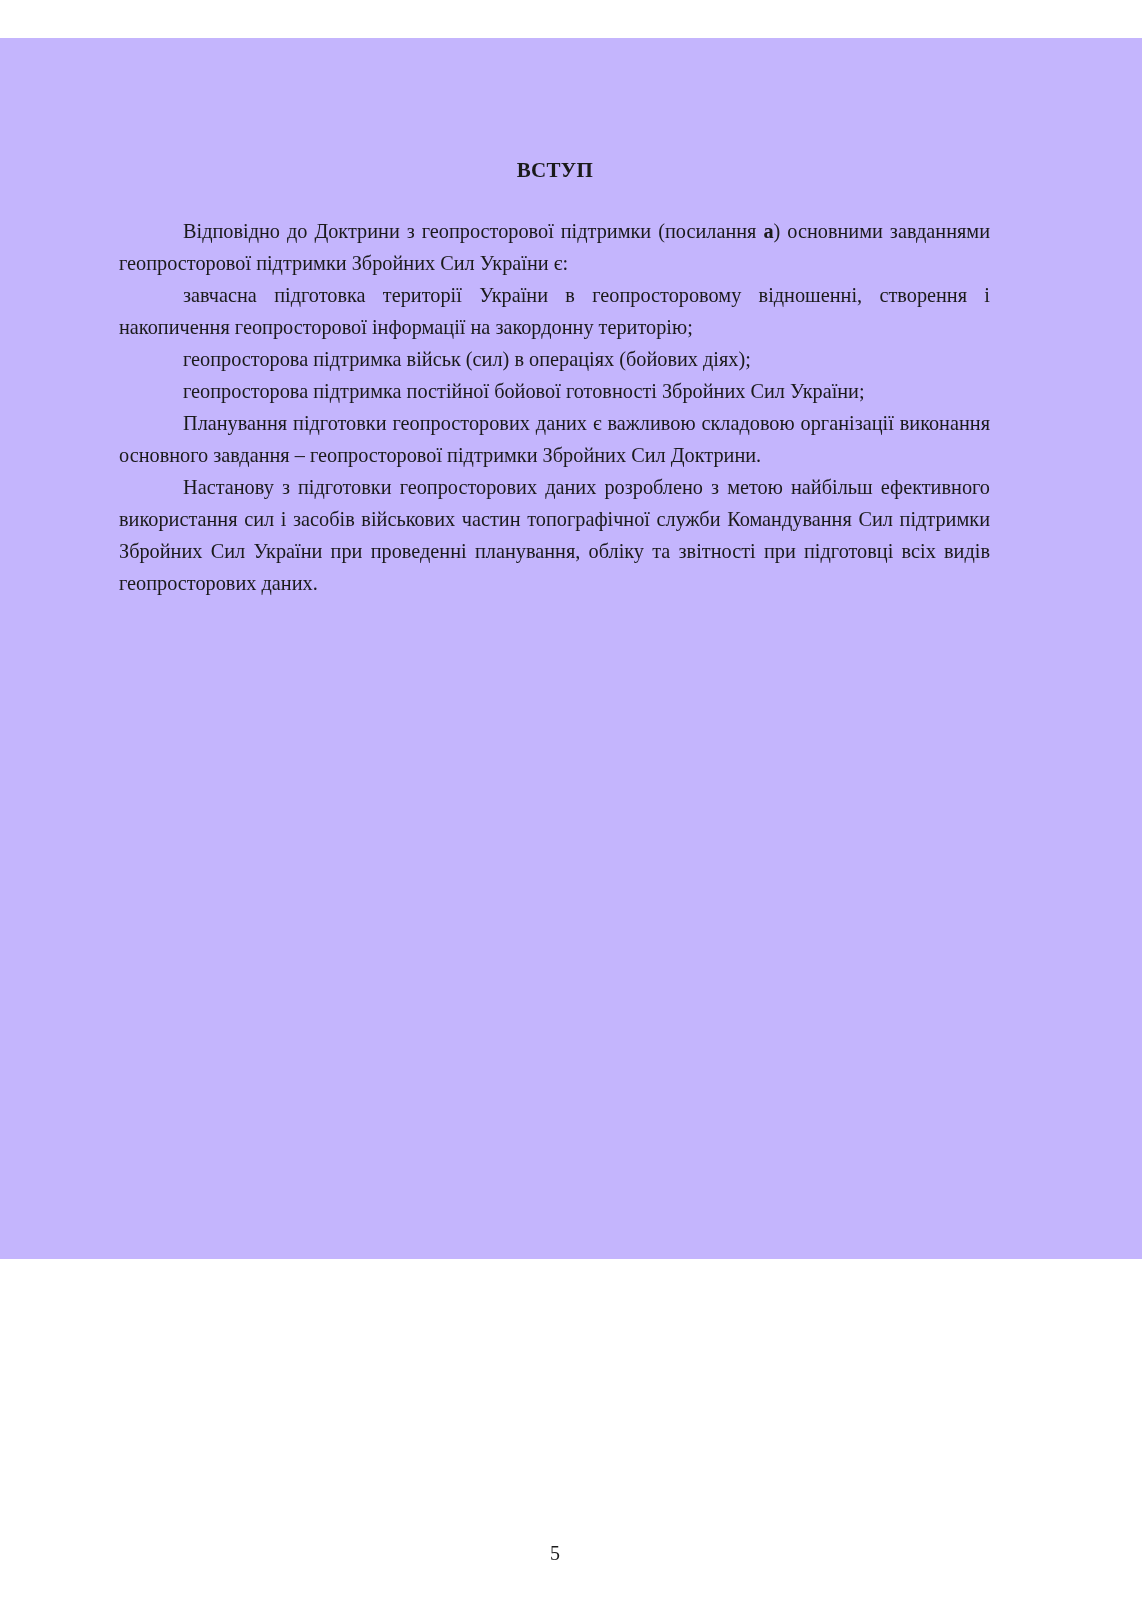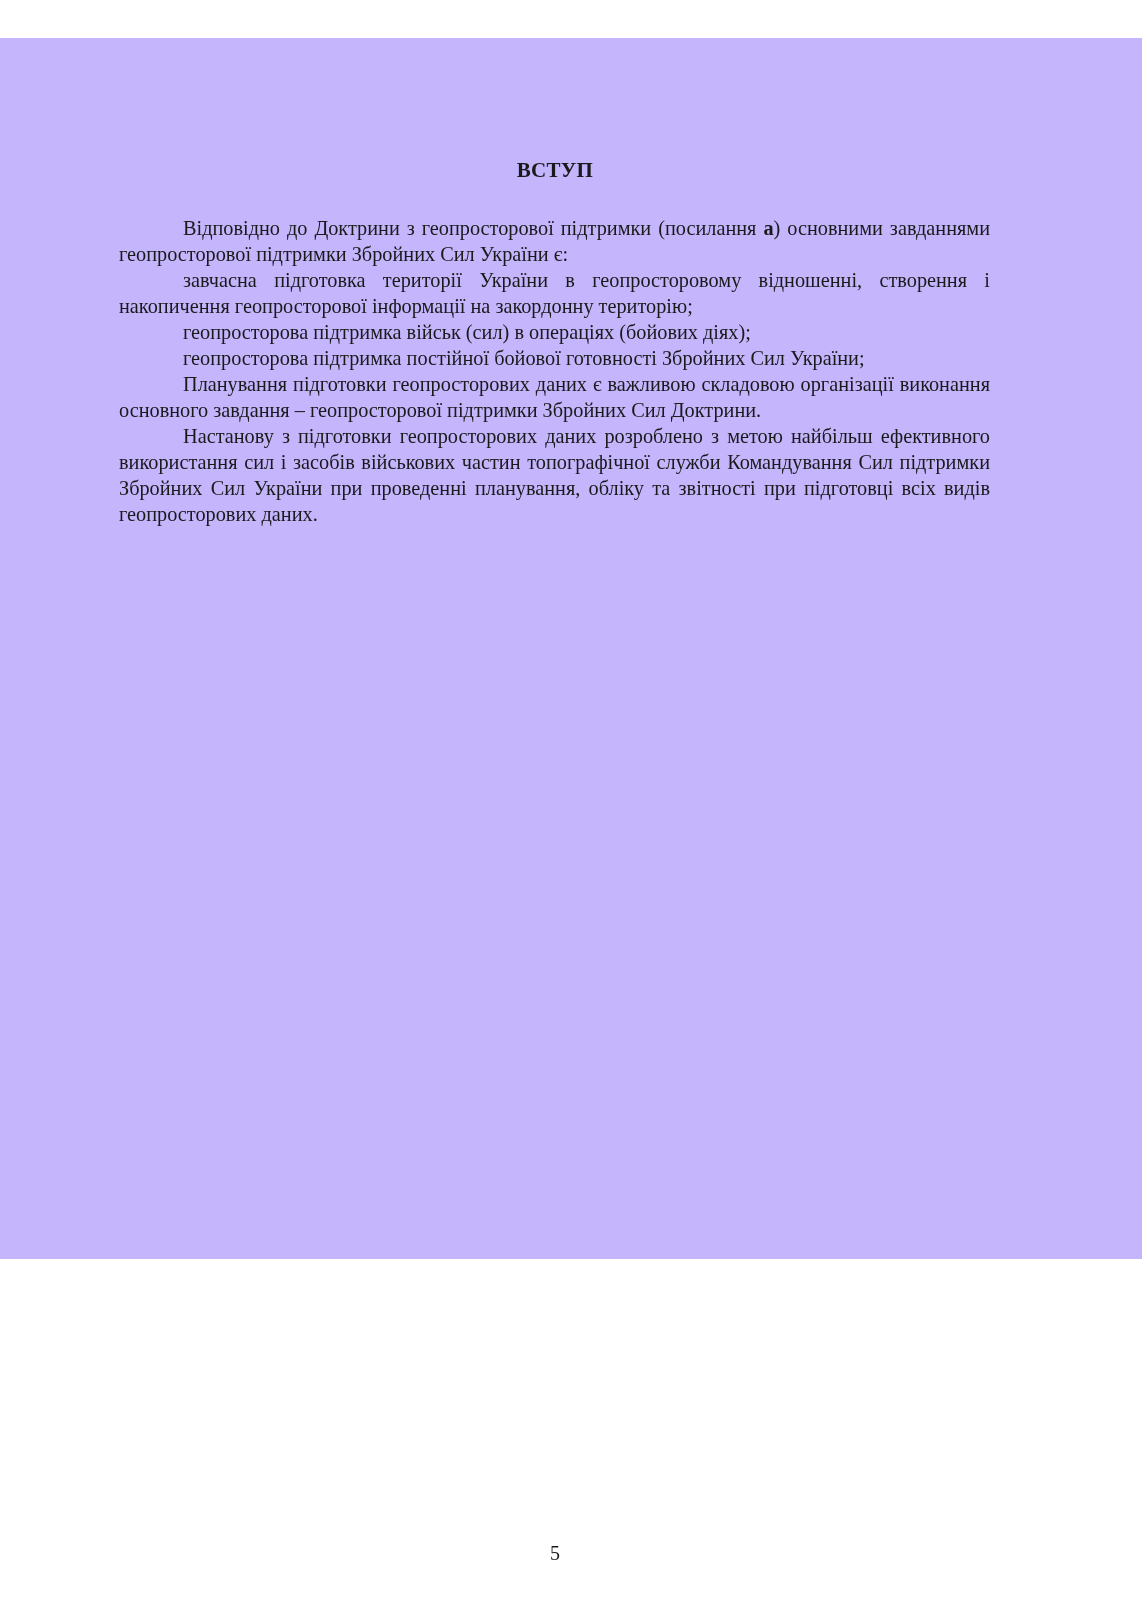--- a/index.html
+++ b/index.html
@@ -33,21 +33,21 @@
       font-size: 21px;
       letter-spacing: 0.3px;
       margin: 0;
     }
     .body-text {
       position: absolute;
       left: 119px;
       top: 177px;
       width: 871px;
       font-size: 20.3px;
-      line-height: 26px;
+      line-height: 32px;
     }
     .para {
       margin: 0;
       text-indent: 64px;
       text-align: justify;
       text-align-last: left;
     }
     .para .ref-letter {
       font-weight: bold;
     }

